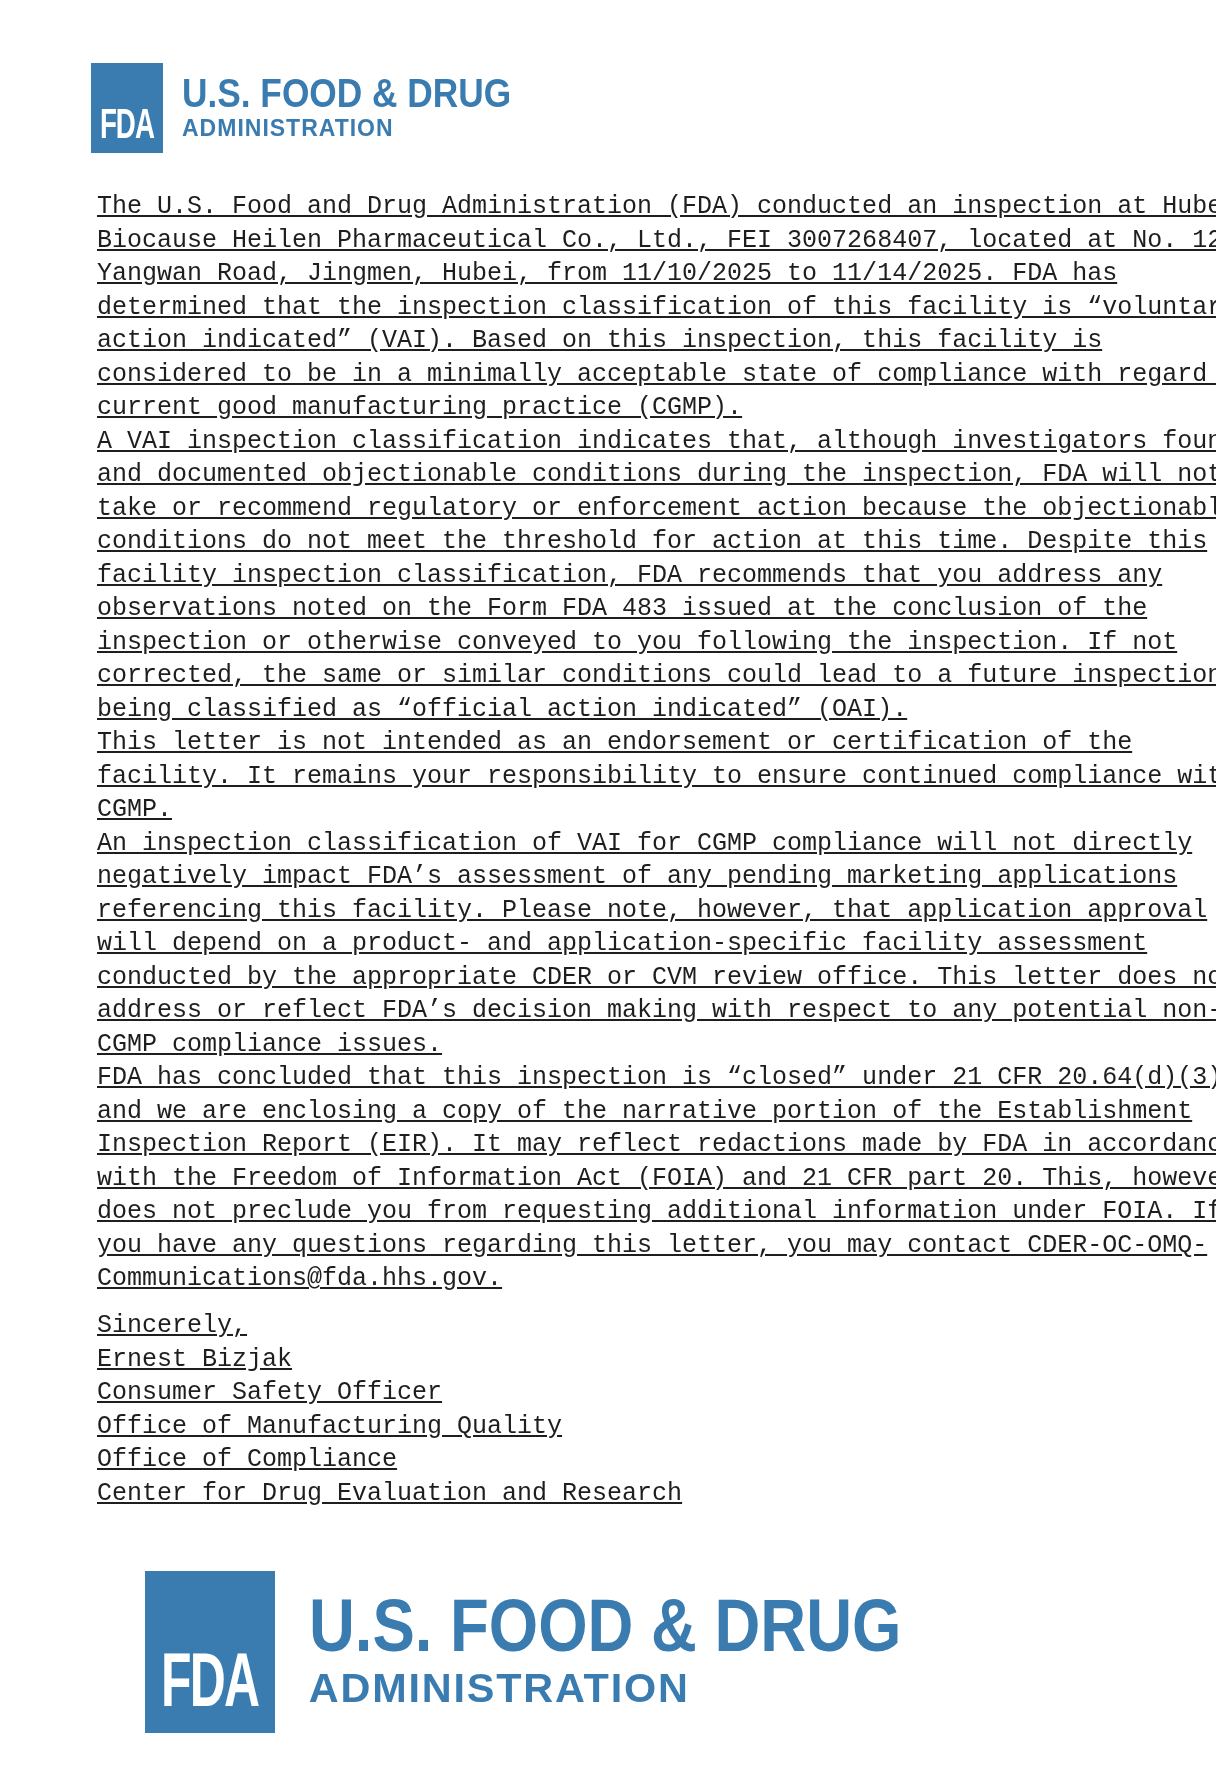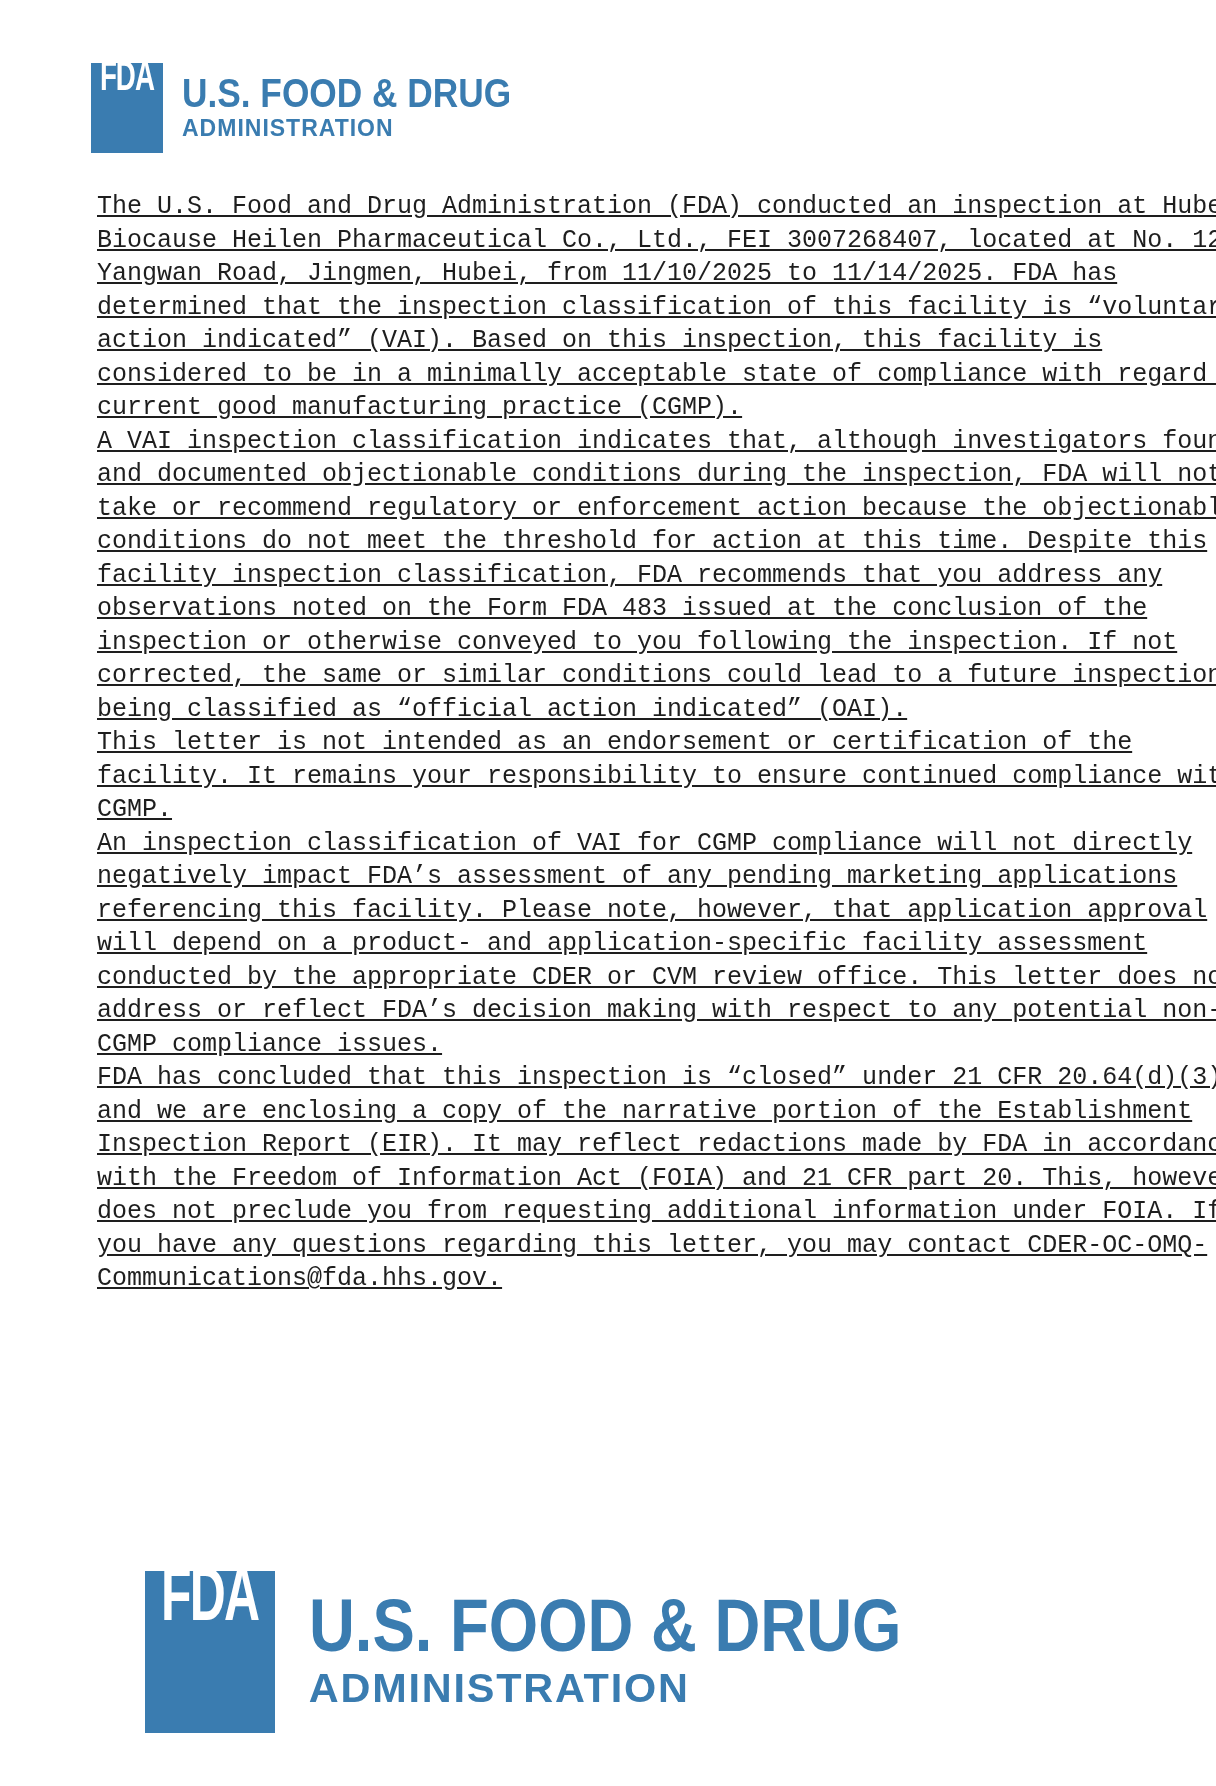--- a/index.html
+++ b/index.html
@@ -12,21 +12,21 @@
     overflow:hidden;
   }
 
   
   .fda-logo { position:absolute; --s:1; }
   .fda-logo .sq {
     position:absolute; left:0; top:0;
     width:calc(72px * var(--s));
     height:calc(90px * var(--s));
     background:var(--blue);
-    display:flex; align-items:flex-start; justify-content:center;
+    display:flex; align-items:flex-end; justify-content:center;
   }
   .fda-logo .sq .acronym {
     color:#ffffff;
     font-family:"Liberation Sans","DejaVu Sans",sans-serif;
     font-weight:700;
     font-size:calc(42px * var(--s));
     line-height:1;
     letter-spacing:calc(-1.5px * var(--s));
     transform:scaleX(0.66) translateY(calc(-8px * var(--s)));
     white-space:nowrap;
@@ -114,20 +114,26 @@
 address or reflect FDA’s decision making with respect to any potential non-
 CGMP compliance issues.
 FDA has concluded that this inspection is “closed” under 21 CFR 20.64(d)(3),
 and we are enclosing a copy of the narrative portion of the Establishment
 Inspection Report (EIR). It may reflect redactions made by FDA in accordance
 with the Freedom of Information Act (FOIA) and 21 CFR part 20. This, however,
 does not preclude you from requesting additional information under FOIA. If
 you have any questions regarding this letter, you may contact CDER-OC-OMQ-
 Communications@fda.hhs.gov.</pre>
 
+  <pre class="mono signature">Sincerely,
+Ernest Bizjak
+Consumer Safety Officer
+Office of Manufacturing Quality
+Office of Compliance
+Center for Drug Evaluation and Research</pre>
 
 
   <div class="fda-logo logo-bottom">
     <div class="sq">
       <span class="acronym">FDA</span>
     </div>
     <div class="word">
       <div class="w1">U.S. FOOD &amp; DRUG</div>
       <div class="w2">ADMINISTRATION</div>
     </div>

